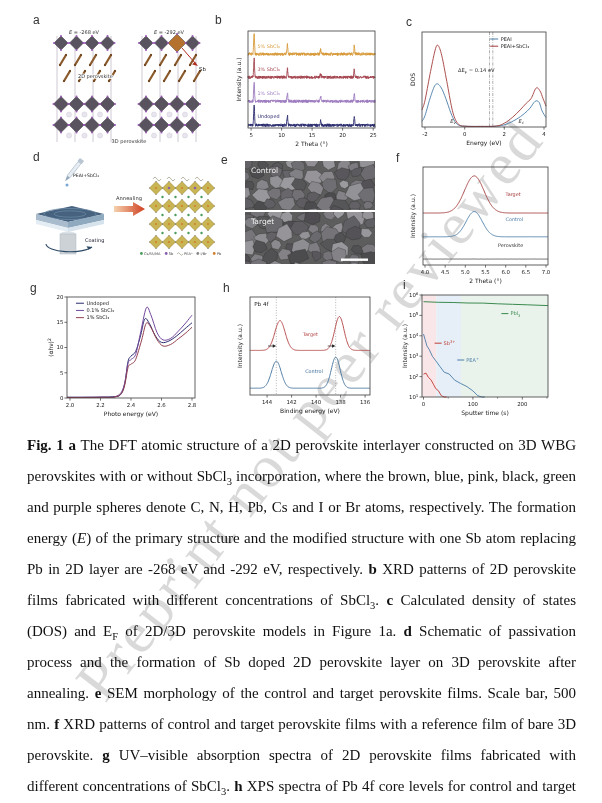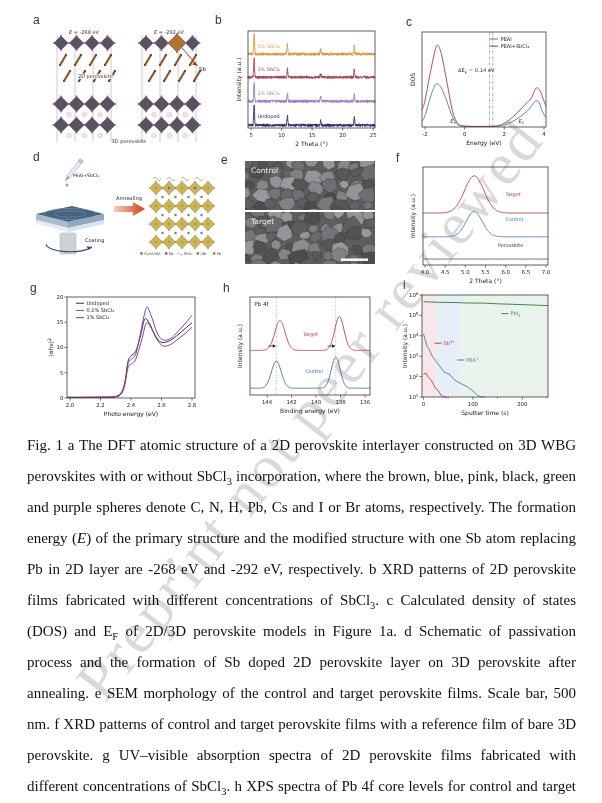--- a/index.html
+++ b/index.html
@@ -7,21 +7,21 @@
         font-family:"Liberation Sans",sans-serif;}
   .watermark{position:absolute;left:310px;top:410px;z-index:1;
     transform:translate(-50%,-50%) rotate(-52deg);
     font:60px "Liberation Serif",serif;color:#d9d9d9;letter-spacing:3px;
     white-space:nowrap;pointer-events:none;}
   .panel{position:absolute;z-index:2;overflow:visible;}
   .plt{position:absolute;z-index:3;font:12px "Liberation Sans",sans-serif;color:#333;}
   svg text{font-family:"DejaVu Sans",sans-serif;}
   .caption{position:absolute;left:27px;top:430px;width:549px;z-index:2;
     font:15px/31px "Liberation Serif",serif;color:#111;text-align:justify;}
-  .caption .b{font-weight:normal}
+  .caption .b{font-weight:bold}
   .caption .i{font-style:italic}
   .caption sub{font-size:10.5px;line-height:0}
 </style>
 </head>
 <body>
 
 <div class="page">
   <div class="watermark">Preprint not peer reviewed</div>
 
   <div class="plt" style="left:33px;top:13px">a</div>

